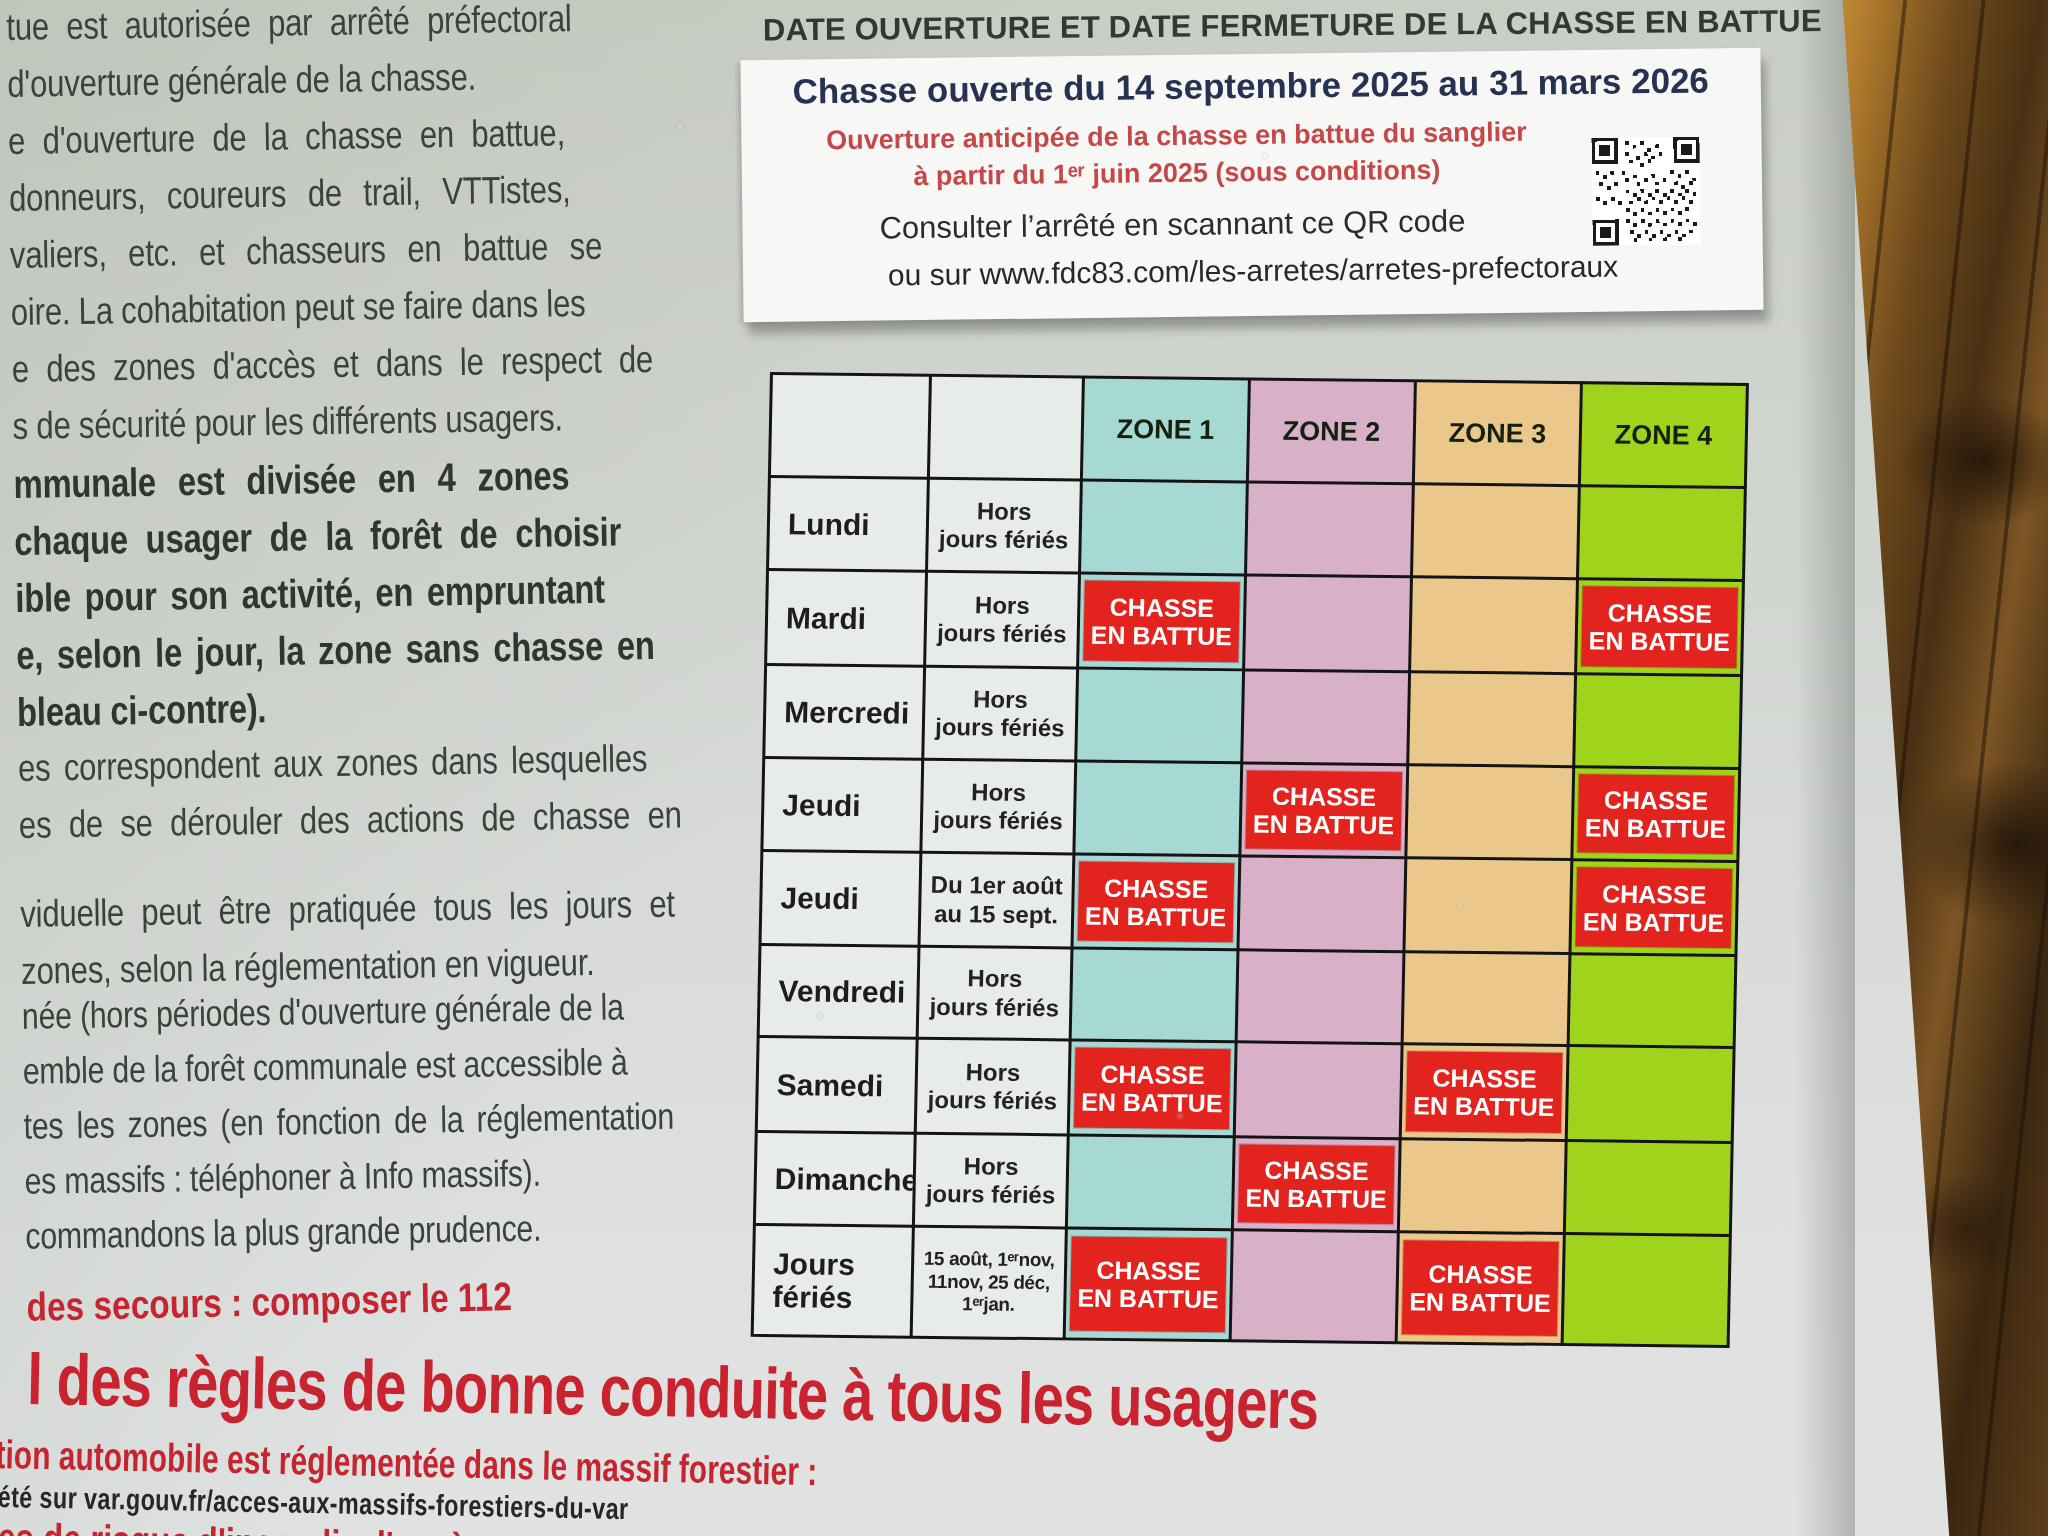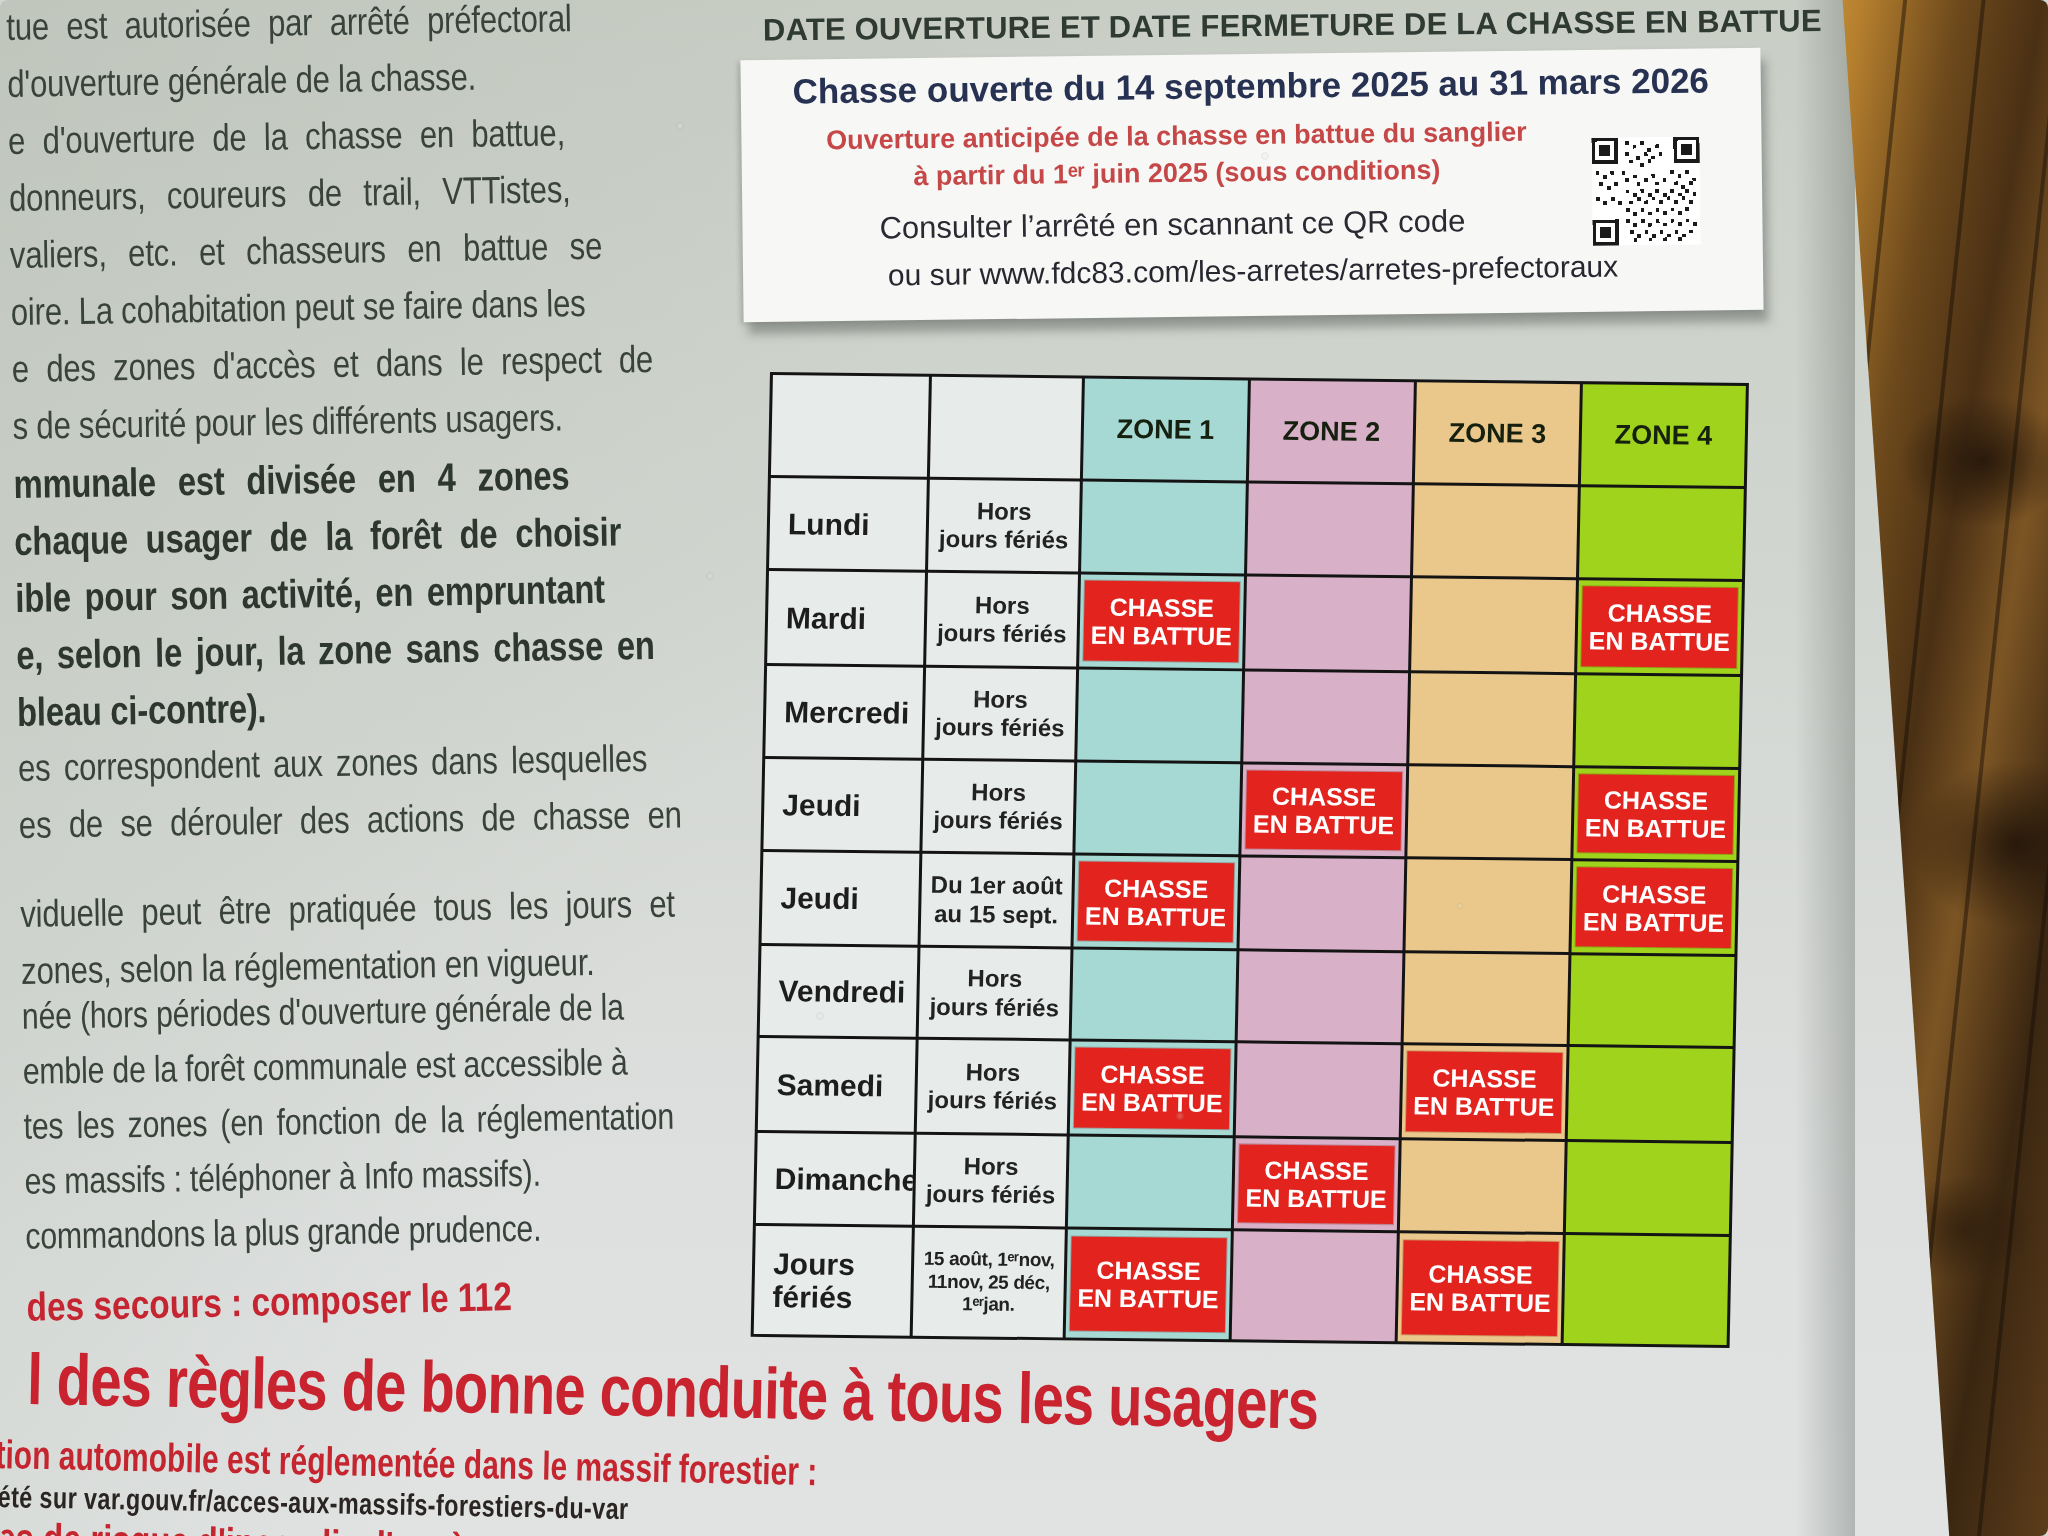--- a/index.html
+++ b/index.html
@@ -1,21 +1,21 @@
 <!DOCTYPE html>
 <html><head>
 <meta charset="utf-8">
 <style>
   html,body{margin:0;padding:0;}
   body{width:2048px;height:1536px;overflow:hidden;background:#d3d7d2;
        font-family:"Liberation Sans", sans-serif;}
   .stage{position:relative;width:2048px;height:1536px;overflow:hidden;
     background:
       linear-gradient(115deg, rgba(186,192,182,.55) 0%, rgba(186,192,182,0) 40%),
-      linear-gradient(180deg,#c9cec5 0%,#d2d6d1 38%,#d9dcd9 62%,#dee1e0 82%,#e0e3e2 100%); border-radius: 8px;}
+      linear-gradient(180deg,#c9cec5 0%,#d2d6d1 38%,#d9dcd9 62%,#dee1e0 82%,#e0e3e2 100%);}
 
   
   .left-col{position:absolute;left:6px;top:6px;width:860px;
     transform:rotate(-0.9deg) scaleX(0.82);transform-origin:0 0;}
   .ln{height:57px;font-size:38px;color:#39423b;white-space:nowrap;letter-spacing:-0.3px;}
   .ln.b{font-weight:700;font-size:40px;color:#2d372f;}
   .ln.s{font-size:37px;height:55px;}
   .ln.h46{height:46px;}
   .ln.gap{margin-top:32px;}
   .ws1{word-spacing:6px;}.ws2{word-spacing:11px;}.ws3{word-spacing:16px;}

